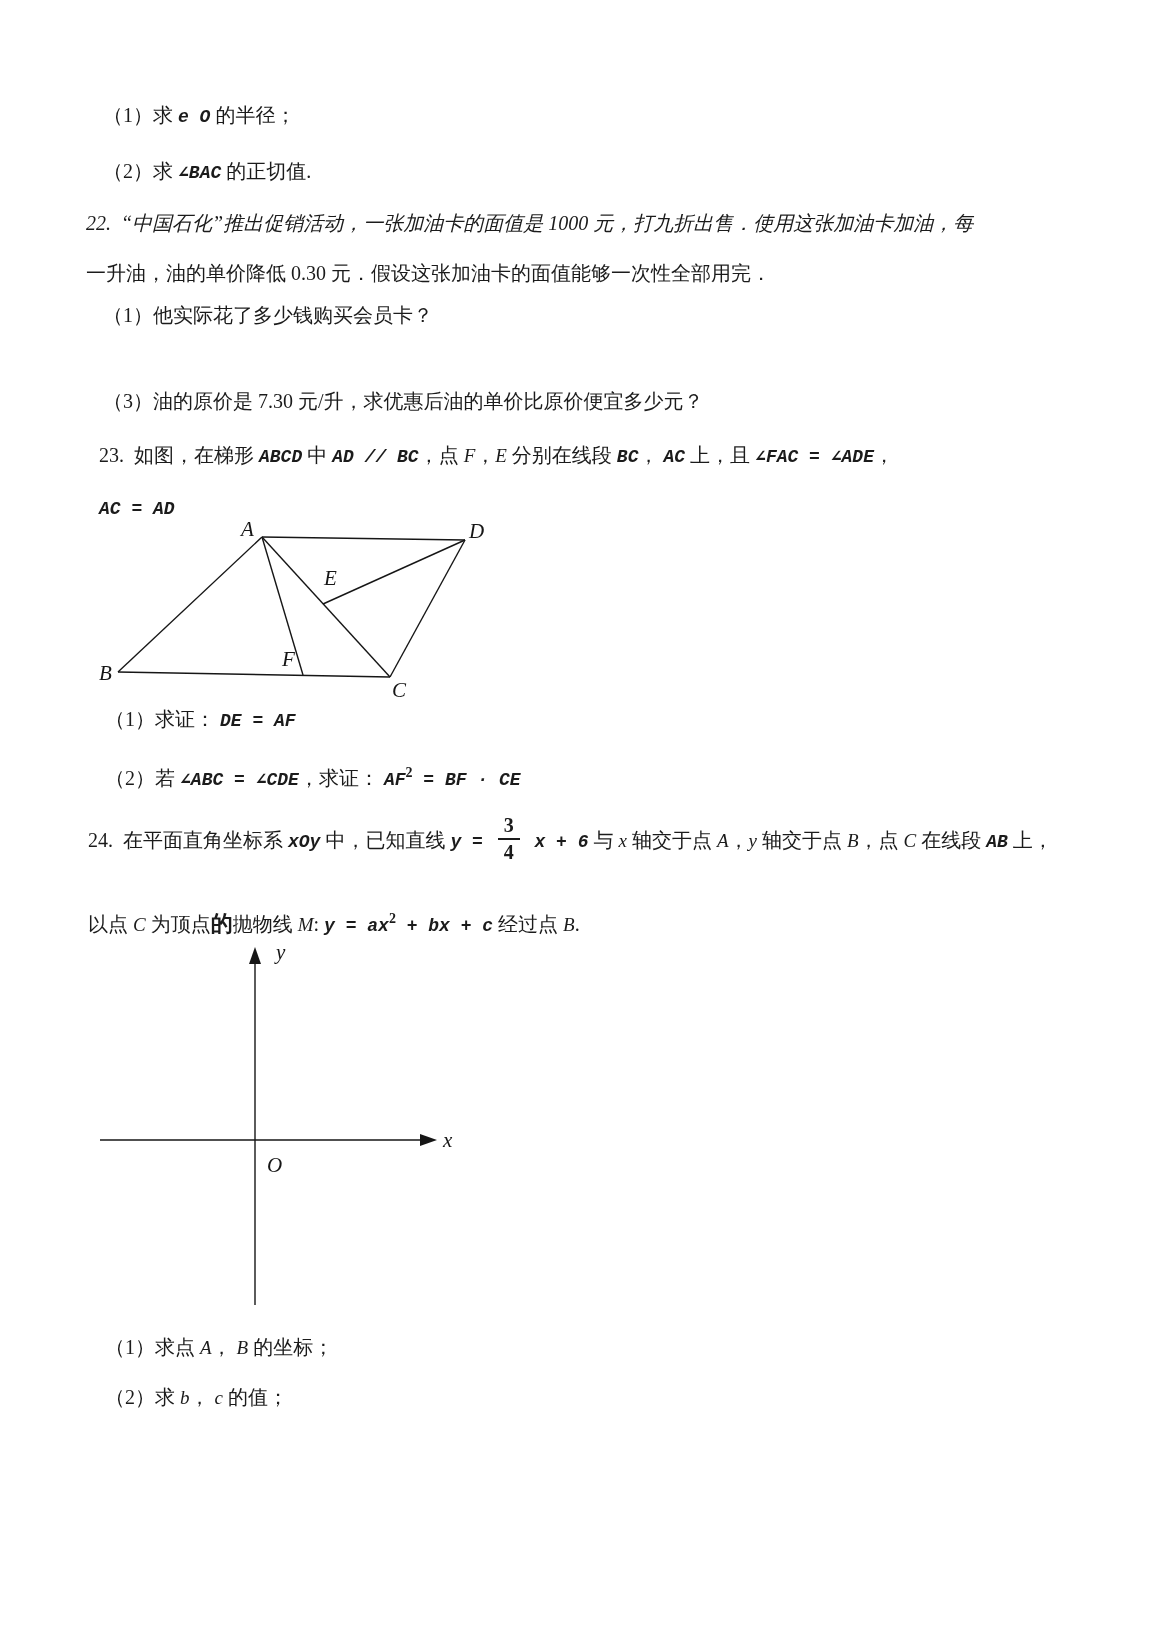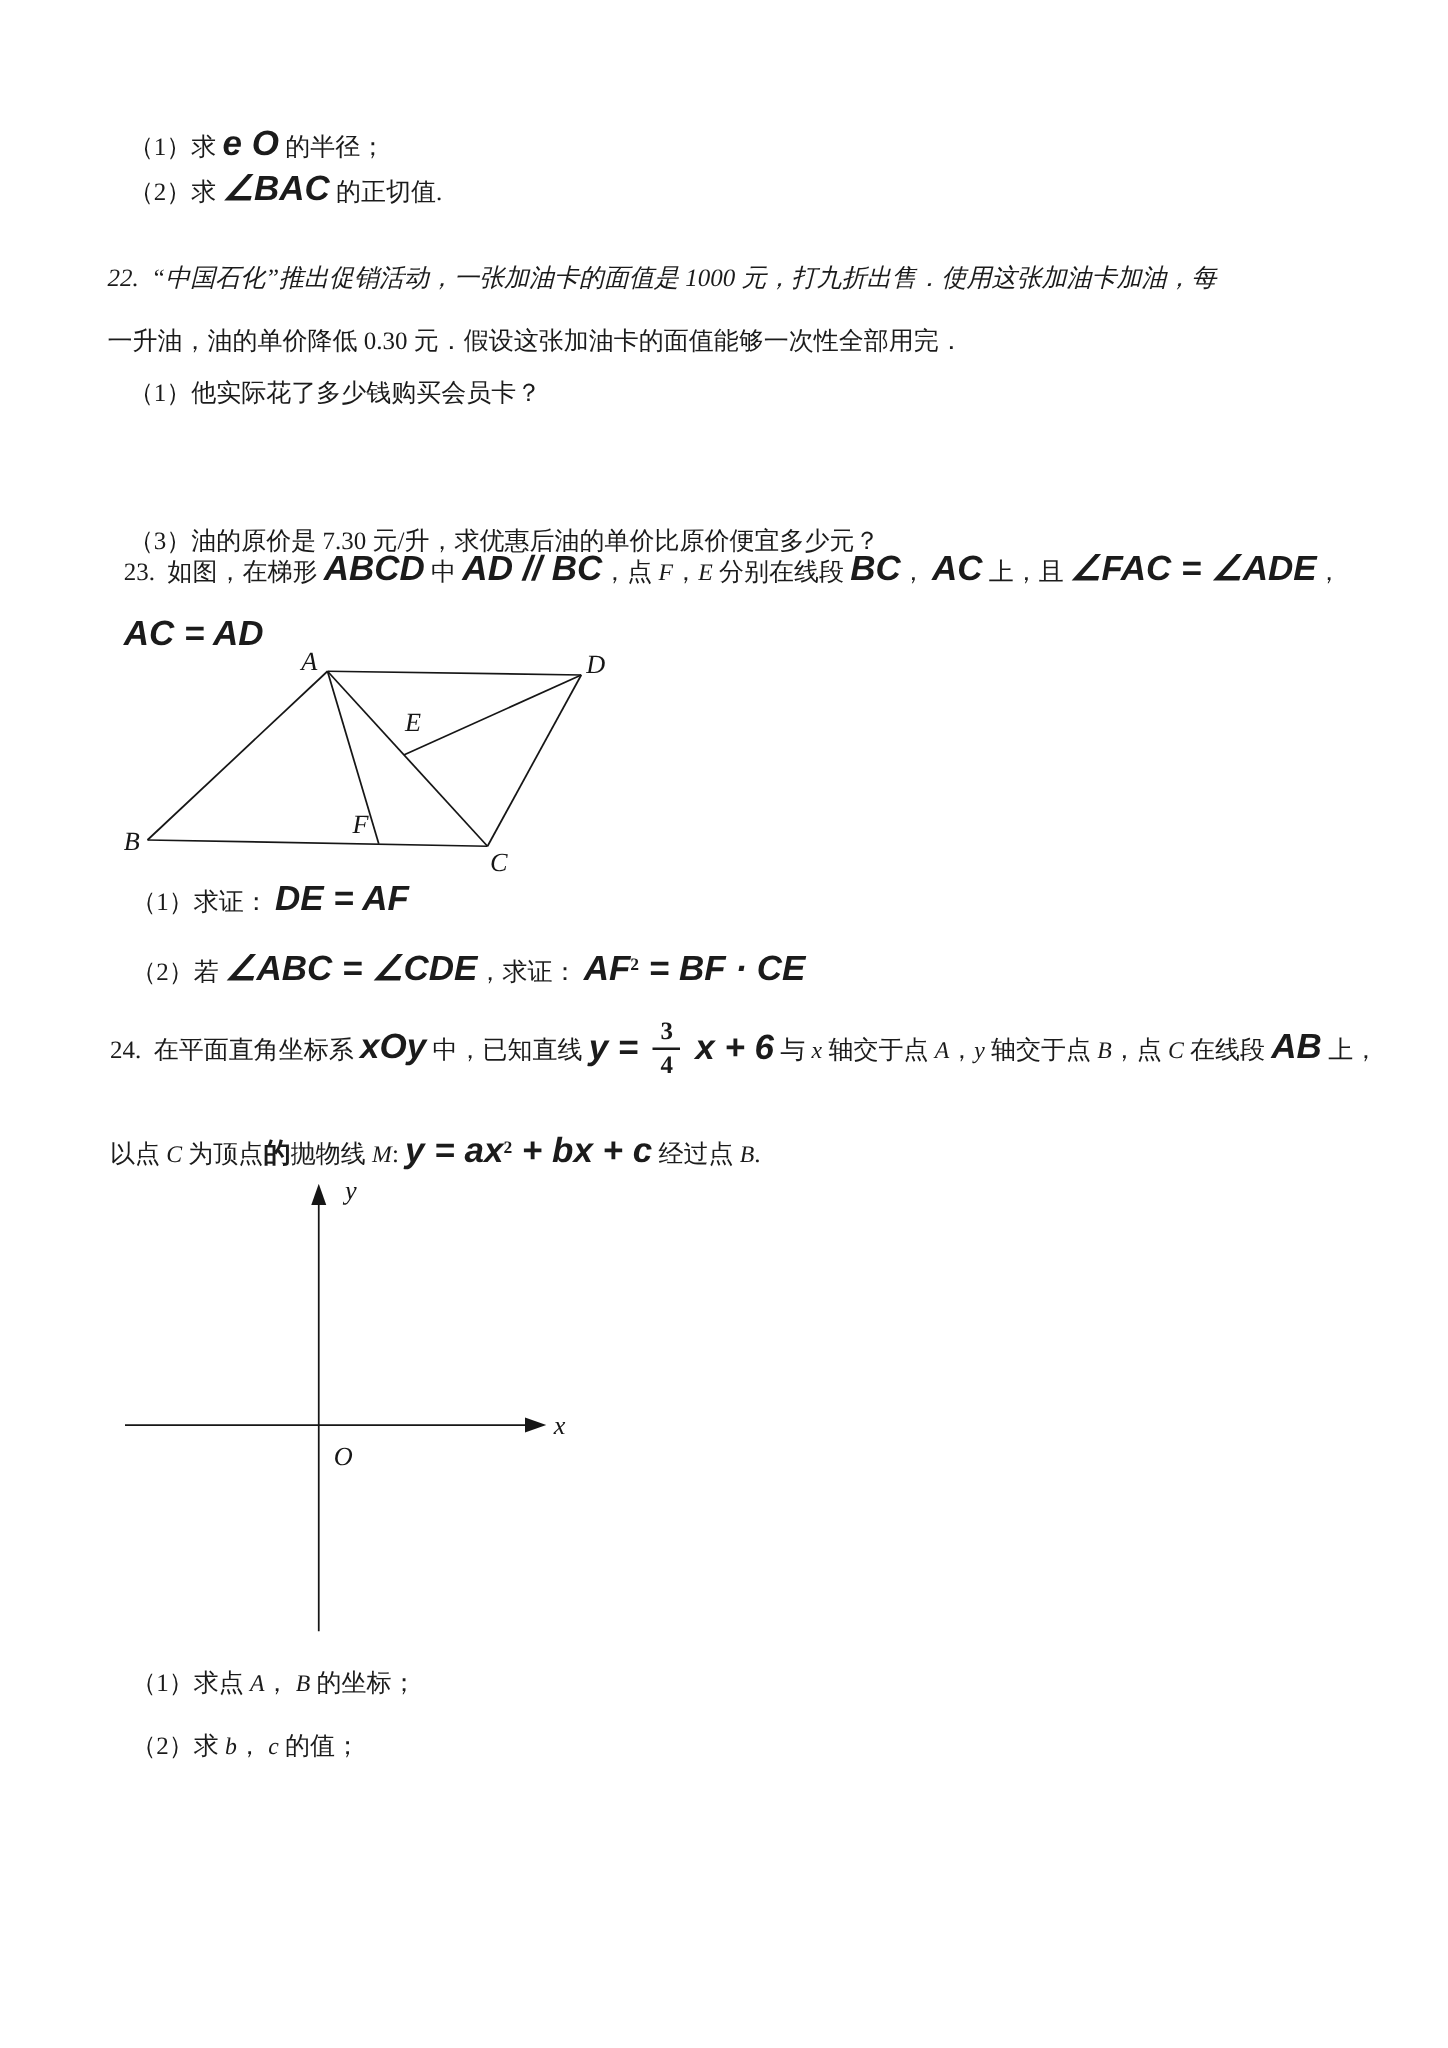--- a/index.html
+++ b/index.html
@@ -15,22 +15,22 @@
   }
   .line {
     position: absolute;
     white-space: nowrap;
     font-size: 20px;
     line-height: 30px;
   }
   .seg-cn  { font-family: "Liberation Serif", "DejaVu Serif", serif; }
   .seg-cnb { font-family: "Liberation Serif", "DejaVu Serif", serif; font-weight: bold; font-size: 22px; }
   .seg-math {
-    font-family: Liberation Sans, sans-serif;
-    font-style: italic; font-weight: bold; font-size: 28px;
+    font-family: Liberation Mono, monospace;
+    font-style: italic; font-weight: bold; font-size: 18px;
   }
   .seg-it {
     font-family: "Liberation Serif", "DejaVu Serif", serif;
     font-style: italic; font-size: 19px;
   }
   .seg-sup {
     font-family: "Liberation Serif", "DejaVu Serif", serif;
     font-weight: bold; font-size: 14px; vertical-align: super;
   }
   .fracgroup { display: inline; }
@@ -56,26 +56,26 @@
     font-family: "Liberation Serif", "DejaVu Serif", serif;
     font-style: italic; font-size: 21px; fill: #161616;
   }
 </style>
 </head>
 <body>
 
 <div class="page">
 
   <div class="line" style="left:103px; top:100px;"><span class="seg-cn">（1）求 </span><span class="seg-math">e O</span><span class="seg-cn"> 的半径；</span></div>
-  <div class="line" style="left:103px; top:136px;"><span class="seg-cn">（2）求 </span><span class="seg-math">∠BAC</span><span class="seg-cn"> 的正切值.</span></div>
+  <div class="line" style="left:103px; top:156px;"><span class="seg-cn">（2）求 </span><span class="seg-math">∠BAC</span><span class="seg-cn"> 的正切值.</span></div>
 
   <div class="line" style="left:86px; top:208px;font-style:italic;"><span class="seg-cn">22.&nbsp; “中国石化”推出促销活动，一张加油卡的面值是 1000 元，打九折出售．使用这张加油卡加油，每</span></div>
   <div class="line" style="left:86px; top:258px;"><span class="seg-cn">一升油，油的单价降低 0.30 元．假设这张加油卡的面值能够一次性全部用完．</span></div>
   <div class="line" style="left:103px; top:300px;"><span class="seg-cn">（1）他实际花了多少钱购买会员卡？</span></div>
-  <div class="line" style="left:103px; top:386px;margin-top:32px;"><span class="seg-cn">（3）油的原价是 7.30 元/升，求优惠后油的单价比原价便宜多少元？</span></div>
+  <div class="line" style="left:103px; top:386px;"><span class="seg-cn">（3）油的原价是 7.30 元/升，求优惠后油的单价比原价便宜多少元？</span></div>
 
   <div class="line" style="left:99px; top:440px;"><span class="seg-cn">23.&nbsp; 如图，在梯形 </span><span class="seg-math">ABCD</span><span class="seg-cn"> 中 </span><span class="seg-math">AD // BC</span><span class="seg-cn">，点 </span><span class="seg-it">F</span><span class="seg-cn">，</span><span class="seg-it">E</span><span class="seg-cn"> 分别在线段 </span><span class="seg-math">BC</span><span class="seg-cn">， </span><span class="seg-math">AC</span><span class="seg-cn"> 上，且 </span><span class="seg-math">∠FAC = ∠ADE</span><span class="seg-cn">，</span></div>
   <div class="line" style="left:99px; top:492px;"><span class="seg-math">AC = AD</span></div>
 
   <svg class="fig" style="left:98px; top:516px;" width="390" height="186" viewBox="0 0 390 186">
     <g>
       <line x1="164" y1="21" x2="20" y2="156"></line>
       <line x1="20" y1="156" x2="292" y2="161"></line>
       <line x1="164" y1="21" x2="367" y2="24"></line>
       <line x1="367" y1="24" x2="292" y2="161"></line>

